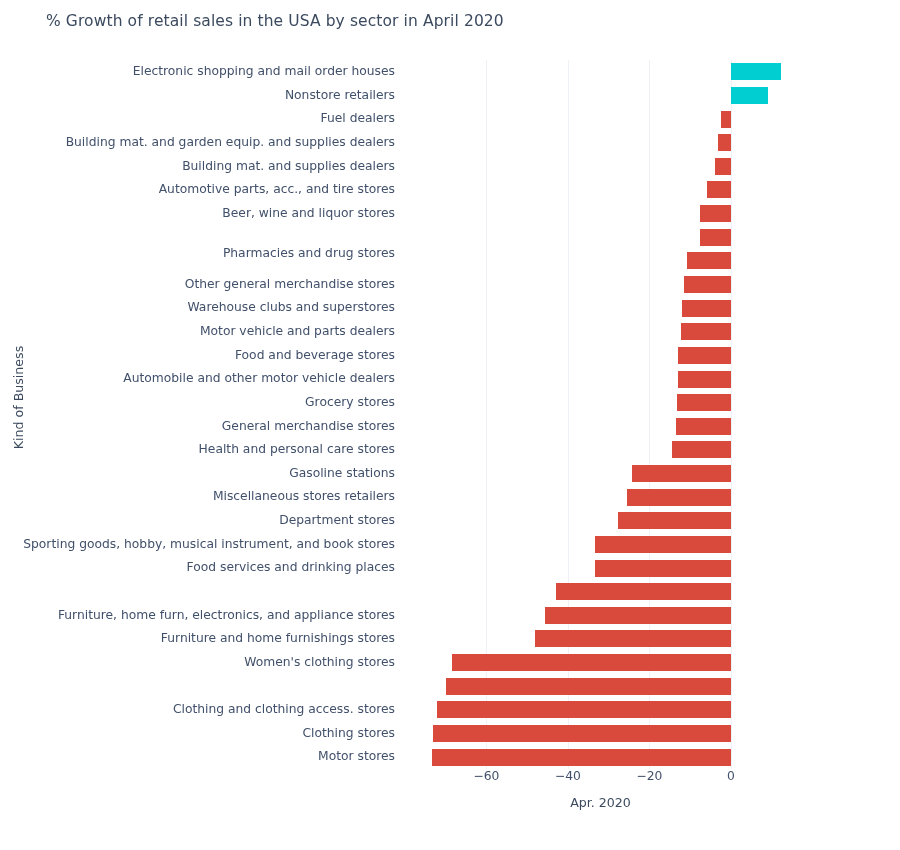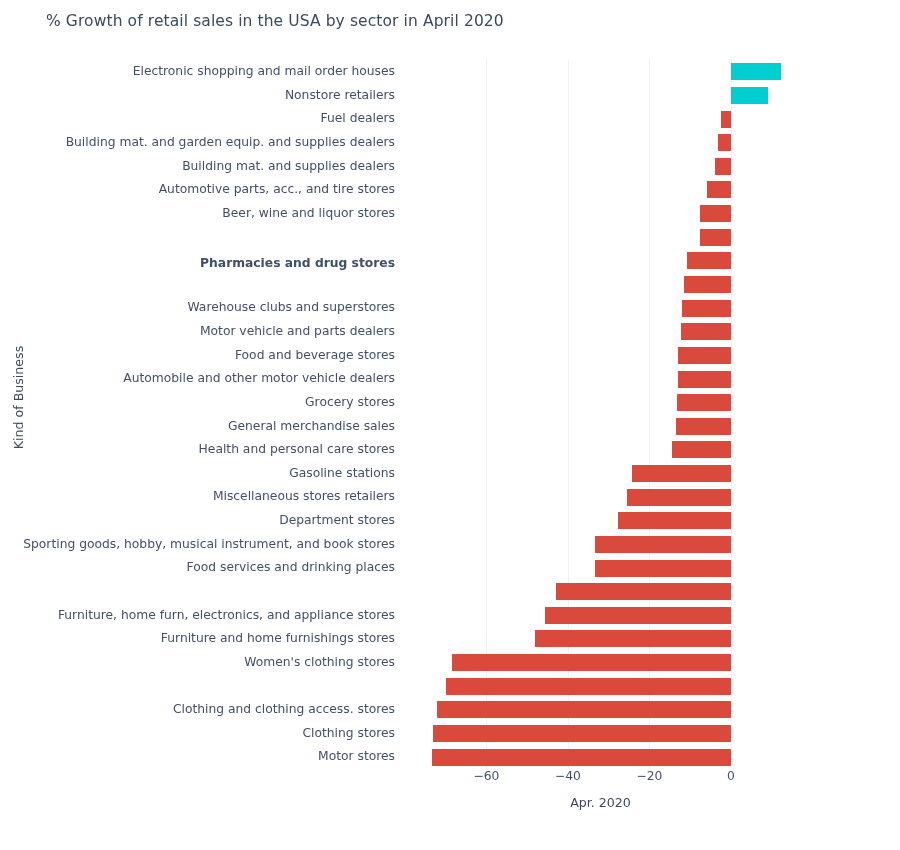--- a/index.html
+++ b/index.html
@@ -81,27 +81,28 @@
   <div id="chart-title">% Growth of retail sales in the USA by sector in April 2020</div>
 
   <div id="ylabels">
       <div class="ylabel" style="top: 0px; height: 23.63px; line-height: 23.63px;">Electronic shopping and mail order houses</div>
       <div class="ylabel" style="top: 23.63px; height: 23.63px; line-height: 23.63px;">Nonstore retailers</div>
       <div class="ylabel" style="top: 47.27px; height: 23.63px; line-height: 23.63px;">Fuel dealers</div>
       <div class="ylabel" style="top: 70.9px; height: 23.63px; line-height: 23.63px;">Building mat. and garden equip. and supplies dealers</div>
       <div class="ylabel" style="top: 94.53px; height: 23.63px; line-height: 23.63px;">Building mat. and supplies dealers</div>
       <div class="ylabel" style="top: 118.17px; height: 23.63px; line-height: 23.63px;">Automotive parts, acc., and tire stores</div>
       <div class="ylabel" style="top: 141.8px; height: 23.63px; line-height: 23.63px;">Beer, wine and liquor stores</div>
-      <div class="ylabel" style="top: 192px; height: 23.63px; line-height: 23.63px; font-weight: bold;">Pharmacies and drug stores</div>
+      <div class="ylabel" style="top: 182px; height: 23.63px; line-height: 23.63px;">Pharmacies and drug stores</div>
+      <div class="ylabel" style="top: 212.7px; height: 23.63px; line-height: 23.63px;">Other general merchandise stores</div>
       <div class="ylabel" style="top: 236.33px; height: 23.63px; line-height: 23.63px;">Warehouse clubs and superstores</div>
       <div class="ylabel" style="top: 259.97px; height: 23.63px; line-height: 23.63px;">Motor vehicle and parts dealers</div>
       <div class="ylabel" style="top: 283.6px; height: 23.63px; line-height: 23.63px;">Food and beverage stores</div>
       <div class="ylabel" style="top: 307.23px; height: 23.63px; line-height: 23.63px;">Automobile and other motor vehicle dealers</div>
       <div class="ylabel" style="top: 330.87px; height: 23.63px; line-height: 23.63px;">Grocery stores</div>
-      <div class="ylabel" style="top: 354.5px; height: 23.63px; line-height: 23.63px;">General merchandise sales</div>
+      <div class="ylabel" style="top: 354.5px; height: 23.63px; line-height: 23.63px;">General merchandise stores</div>
       <div class="ylabel" style="top: 378.13px; height: 23.63px; line-height: 23.63px;">Health and personal care stores</div>
       <div class="ylabel" style="top: 401.77px; height: 23.63px; line-height: 23.63px;">Gasoline stations</div>
       <div class="ylabel" style="top: 425.4px; height: 23.63px; line-height: 23.63px;">Miscellaneous stores retailers</div>
       <div class="ylabel" style="top: 449.03px; height: 23.63px; line-height: 23.63px;">Department stores</div>
       <div class="ylabel" style="top: 472.67px; height: 23.63px; line-height: 23.63px;">Sporting goods, hobby, musical instrument, and book stores</div>
       <div class="ylabel" style="top: 496.3px; height: 23.63px; line-height: 23.63px; text-align: right;">Food services and drinking places</div>
       <div class="ylabel" style="top: 543.57px; height: 23.63px; line-height: 23.63px;">Furniture, home furn, electronics, and appliance stores</div>
       <div class="ylabel" style="top: 567.2px; height: 23.63px; line-height: 23.63px;">Furniture and home furnishings stores</div>
       <div class="ylabel" style="top: 590.83px; height: 23.63px; line-height: 23.63px;">Women's clothing stores</div>
       <div class="ylabel" style="top: 638.1px; height: 23.63px; line-height: 23.63px;">Clothing and clothing access. stores</div>

